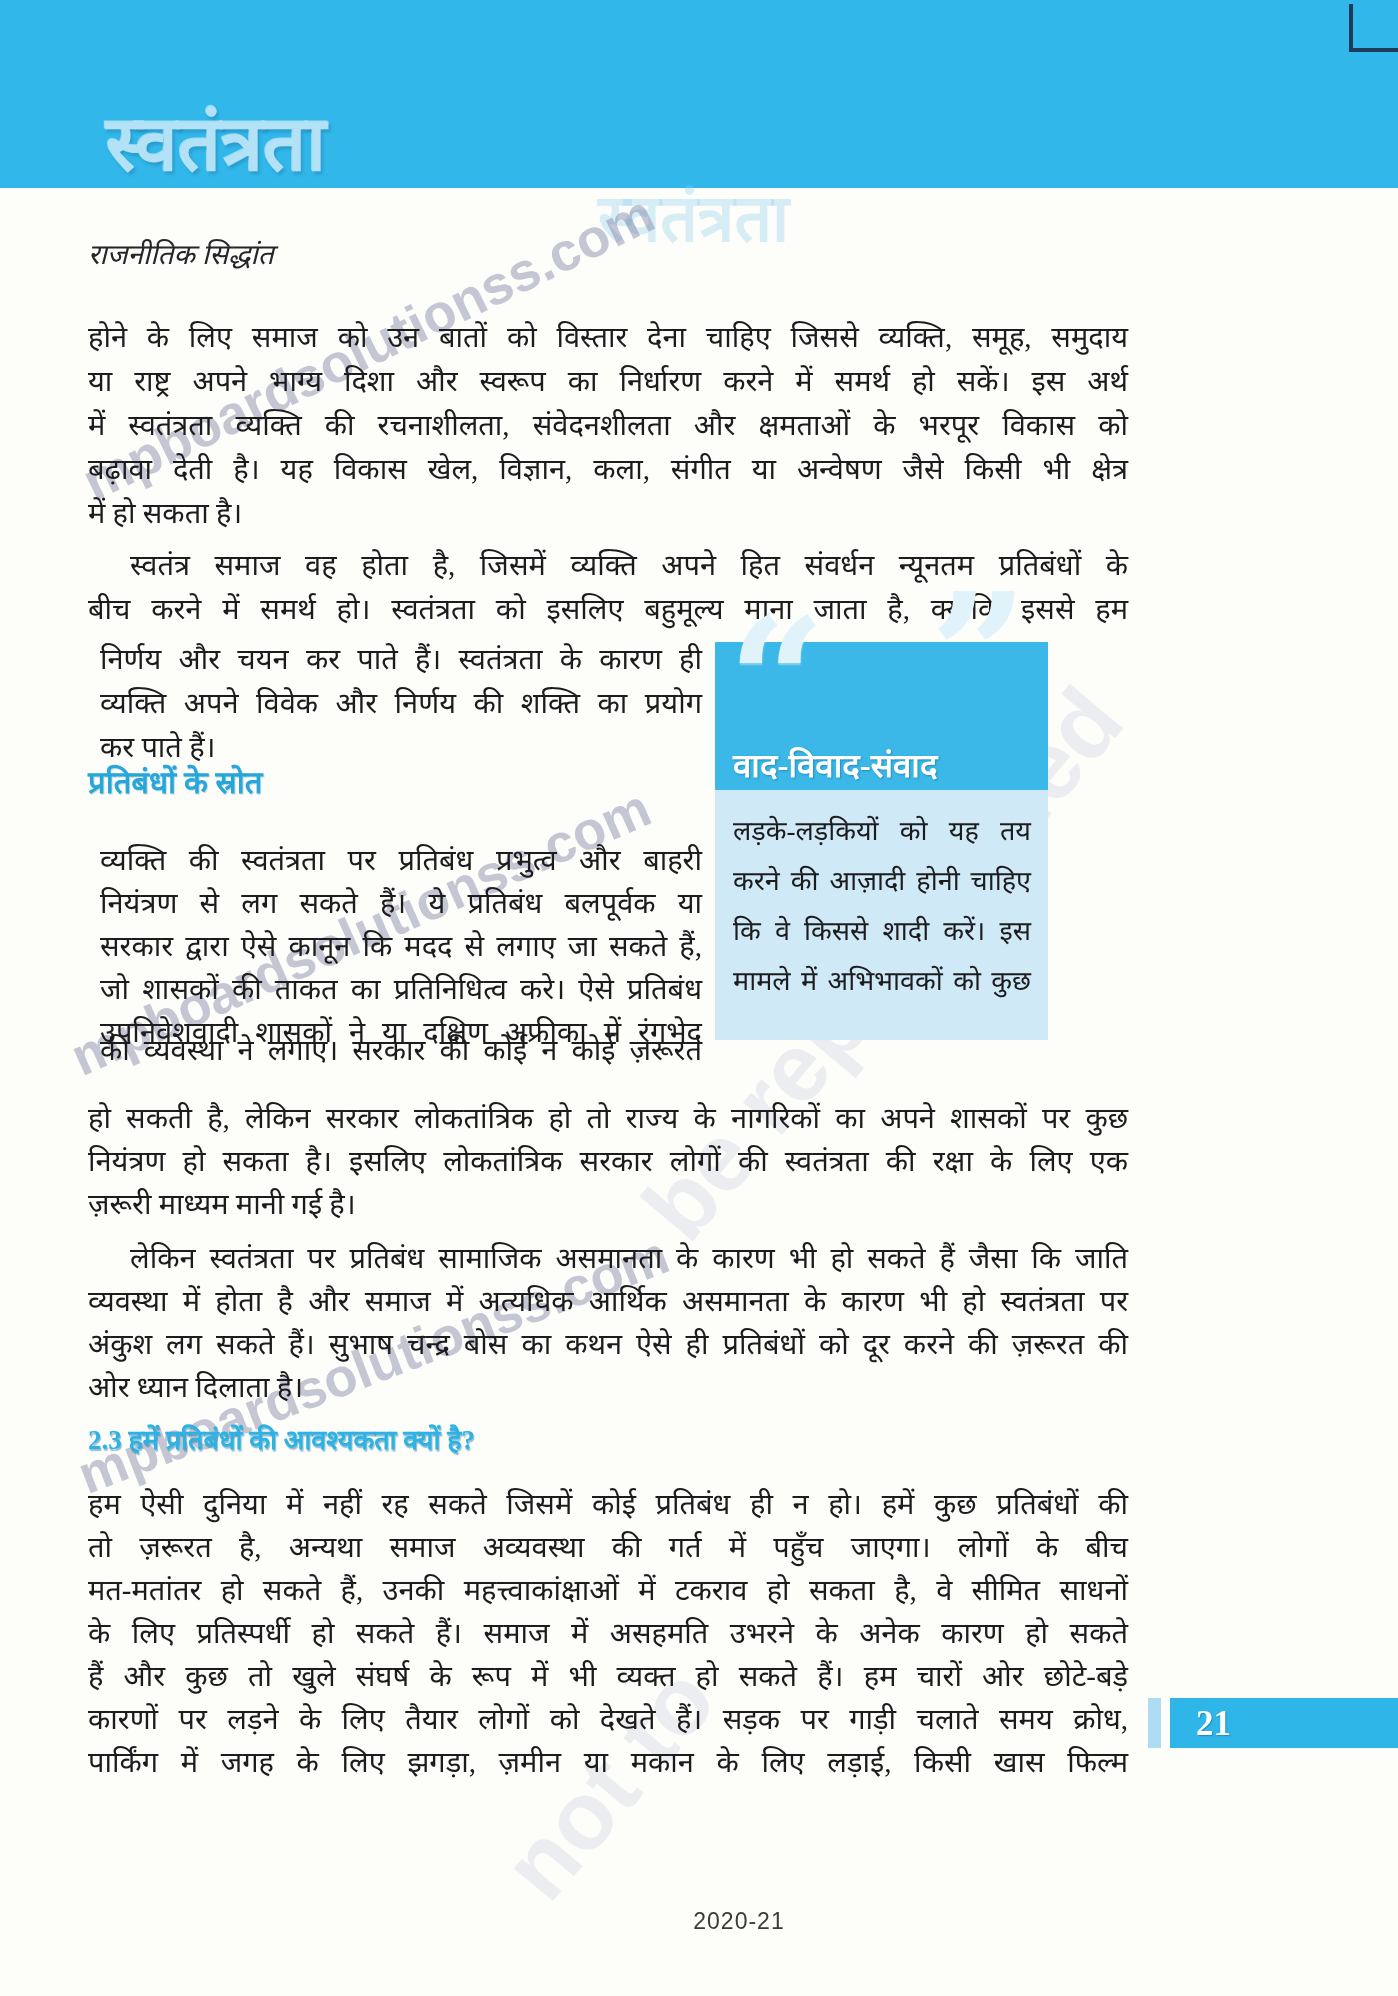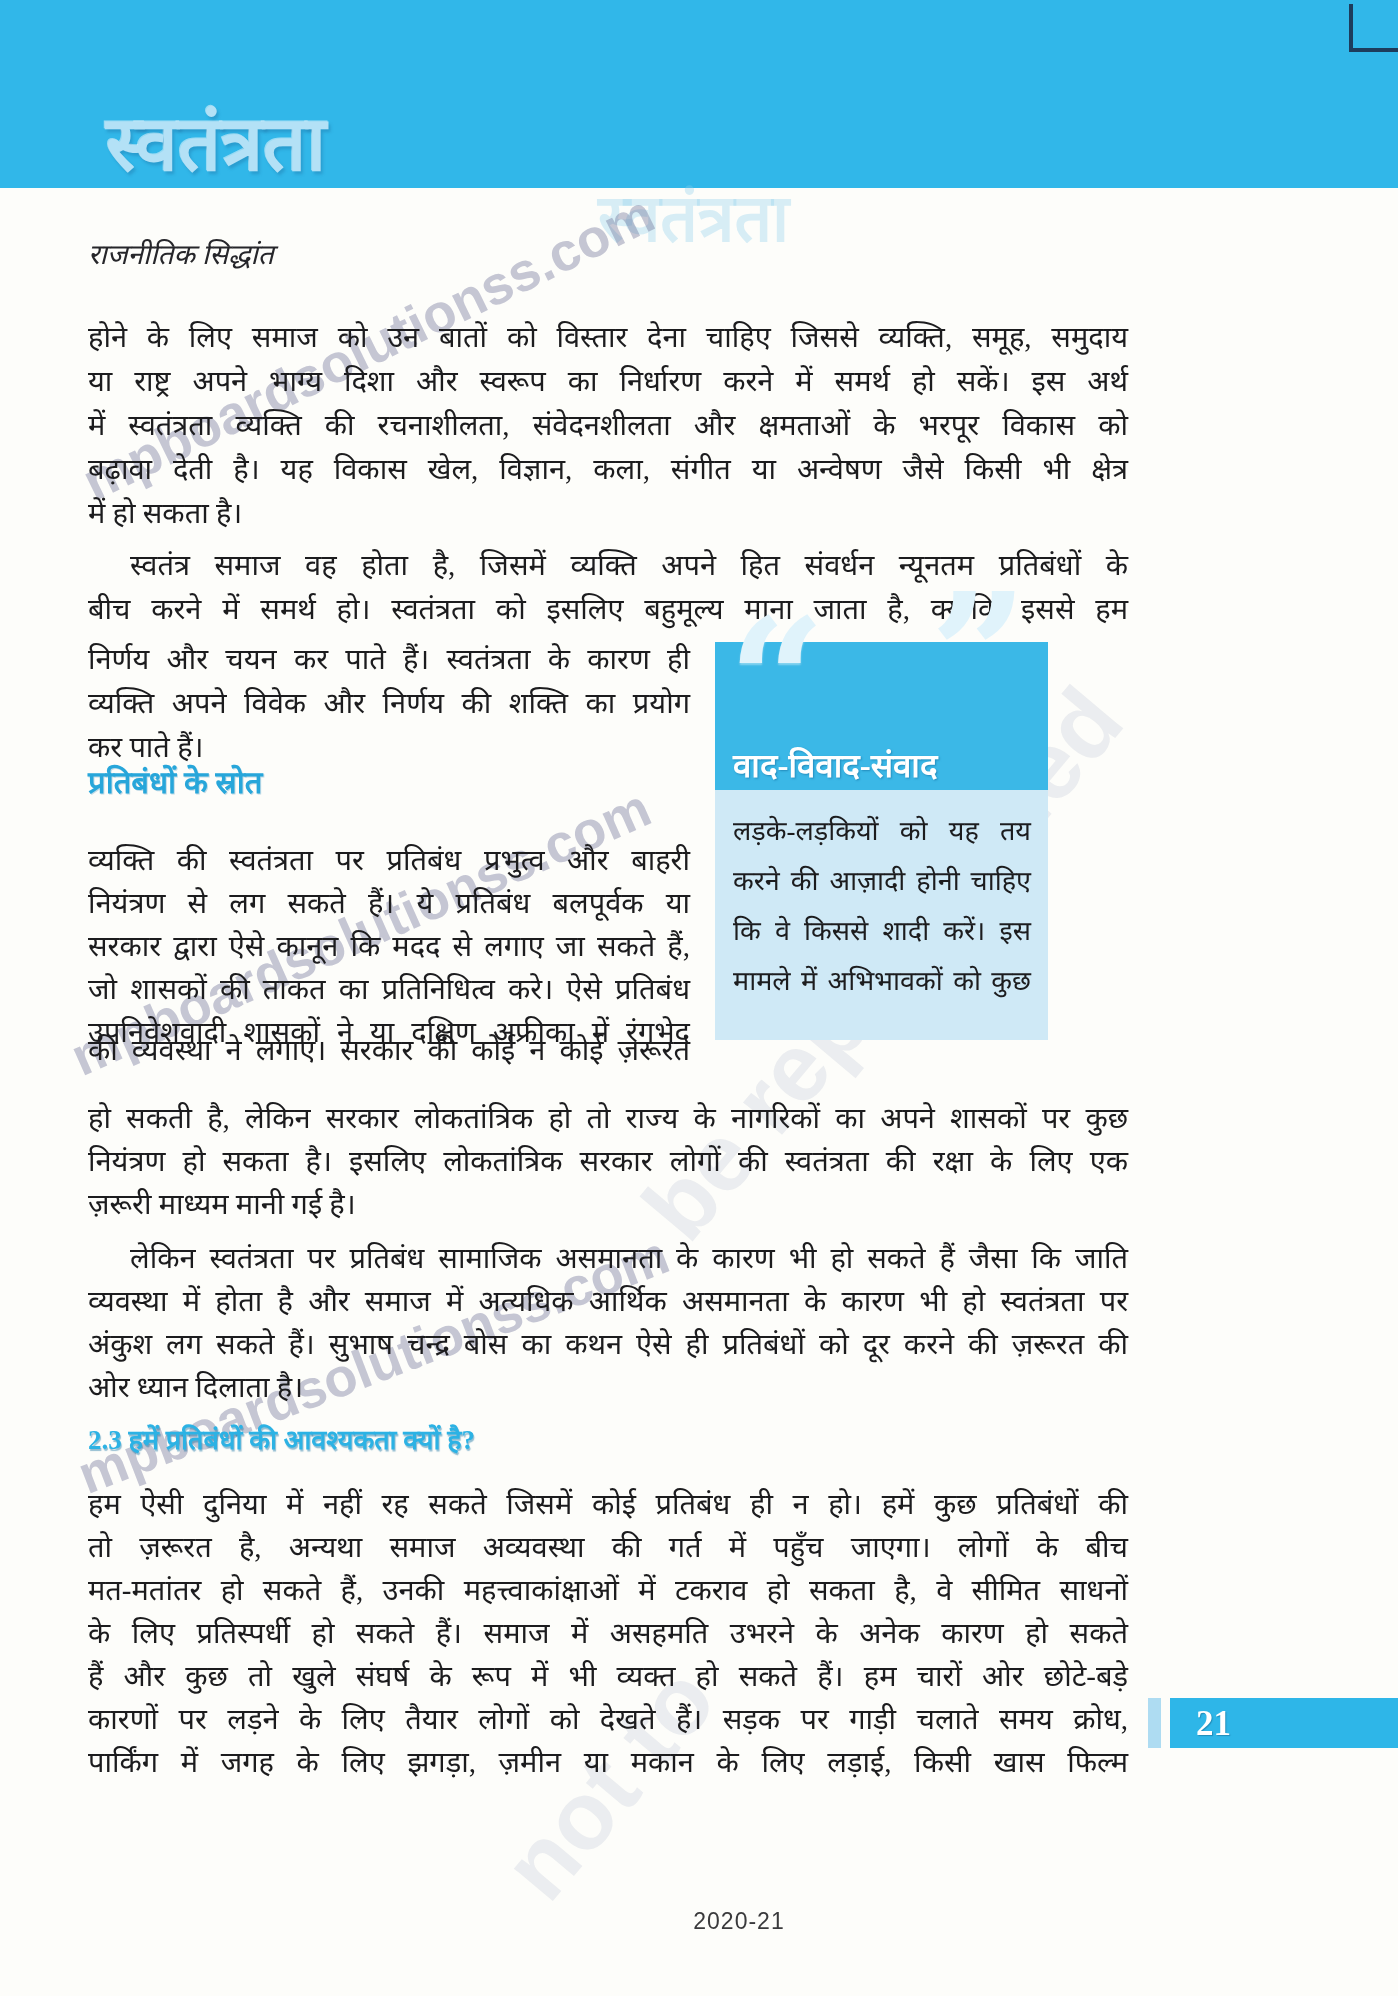--- a/index.html
+++ b/index.html
@@ -41,21 +41,21 @@
     position:absolute;font-family:"Liberation Sans","DejaVu Sans",sans-serif;
     font-weight:700;font-size:96px;color:rgba(150,160,190,.17);
     transform:rotate(-50deg);transform-origin:left bottom;white-space:nowrap;line-height:1;
   }
   
   .bl{
     position:absolute;left:88px;width:1040px;
     font-size:29px;line-height:44px;color:#1c1c1e;white-space:nowrap;
   }
   .j{white-space:normal;text-align:justify;text-align-last:justify;}
-  .narrow{width:602px;}
+  .narrow{width:602px;margin-left:12px;}
   .ind{padding-left:42px;width:998px;box-sizing:content-box;}
   
   .h-sources{
     position:absolute;left:88px;top:760px;
     font-size:31px;font-weight:700;color:#27a6da;white-space:nowrap;
     text-shadow:1px 1px 0 rgba(20,120,170,.25);
   }
   .h-section{
     position:absolute;left:88px;top:1420px;
     font-size:27px;font-weight:700;color:#2cb2e4;white-space:nowrap;

